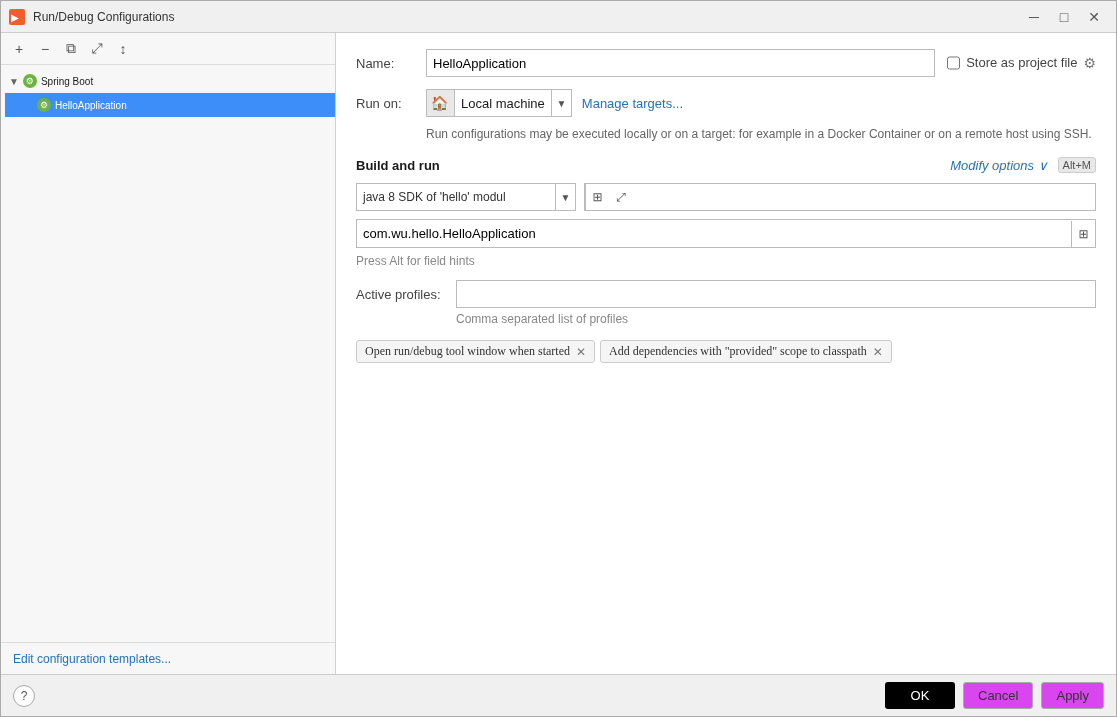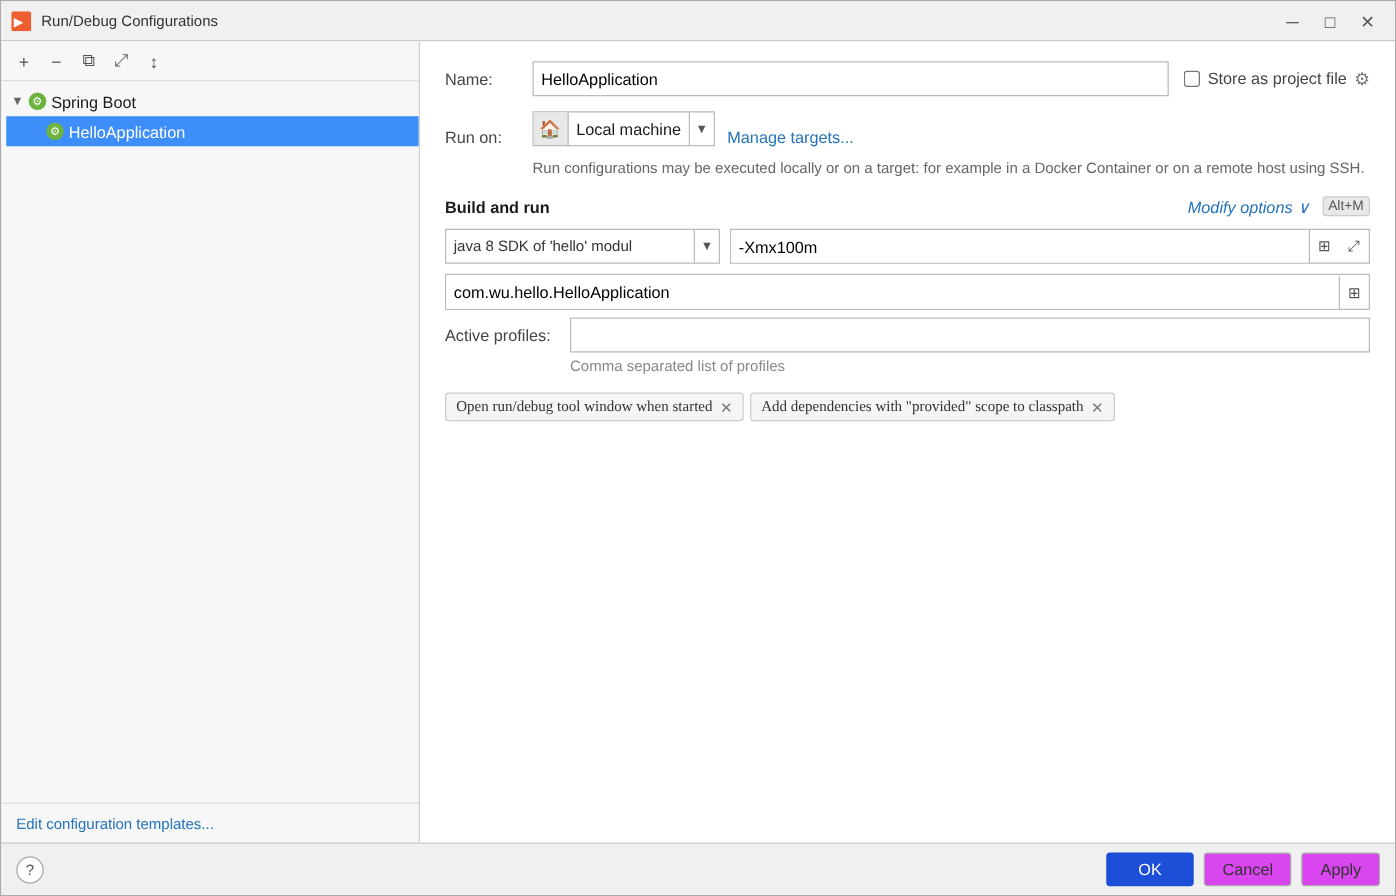--- a/index.html
+++ b/index.html
@@ -89,21 +89,21 @@
     }
     .tree-parent {
       display: flex;
       align-items: center;
       padding: 2px 8px;
       cursor: pointer;
       height: 24px;
     }
 
     .tree-arrow { font-size: 10px; margin-right: 4px; color: #666; }
-    .tree-label { font-size: 13px; }
+    .tree-label { font-size: 10px; }
 
     .spring-icon {
       display: inline-block;
       width: 14px; height: 14px;
       background: #6db33f;
       border-radius: 50%;
       margin-right: 4px;
       font-size: 9px;
       color: white;
       text-align: center;
@@ -148,21 +148,21 @@
       padding: 0 6px;
       font-size: 13px;
       outline: none;
     }
 
     .store-project-cb { display: flex; gap: 6px; margin-left: 12px; flex-shrink: 0; }
     .store-project-cb input { margin: 0; }
     .store-project-cb label { font-size: 13px; color: #444; }
     .gear-icon { font-size: 14px; color: #777; cursor: pointer; }
 
-    .run-on-row { display: flex; align-items: flex-end; margin-bottom: 8px; }
+    .run-on-row { display: flex; align-items: center; margin-bottom: 8px; }
     .run-on-select-wrap {
       display: flex;
       align-items: center;
       border: 1px solid #bbb;
       height: 28px;
       background: white;
       margin-right: 10px;
     }
     .home-icon-badge {
       width: 28px; height: 26px;
@@ -377,21 +377,21 @@
       width: 22px; height: 22px;
       border: 1px solid #aaa;
       border-radius: 50%;
       background: white;
       cursor: pointer;
       display: flex; align-items: center; justify-content: center;
       font-size: 12px; color: #555;
     }
     .bottom-actions { display: flex; gap: 8px; }
     .btn-ok {
-      background: #1d4ed8;
+      background: #000000;
       color: white;
       border: none;
       padding: 5px 20px;
       font-size: 13px;
       cursor: pointer;
       border-radius: 3px;
       min-width: 70px;
     }
     .btn-cancel, .btn-apply {
       background: #d946ef;
@@ -488,31 +488,31 @@
           <span class="shortcut-key">Alt+M</span>
         </div>
       </div>
 
       <div class="build-run-row1">
         <div class="sdk-select-wrap">
           <span class="sdk-select-text">java 8 SDK of 'hello' modul</span>
           <div class="sdk-dropdown-arrow">▼</div>
         </div>
         <div class="vm-options-wrap">
-          <input class="vm-options-input" type="text" value="-Xmx100m" style="">
           <div class="expand-btn">⊞</div>
           <div class="fullscreen-btn">⤢</div>
         </div>
       </div>
 
       <div class="main-class-row">
         <input class="main-class-input" type="text" value="com.wu.hello.HelloApplication" style="">
         <div class="main-class-btn">⊞</div>
       </div>
 
+      <div class="hint-text">Press Alt for field hints</div>
 
       <div class="profiles-row">
         <span class="profiles-label">Active profiles:</span>
         <input class="profiles-input" type="text" style="">
       </div>
       <div class="profiles-hint">Comma separated list of profiles</div>
 
       <div class="tags-row">
         <div class="tag">
           <span>Open run/debug tool window when started</span>

